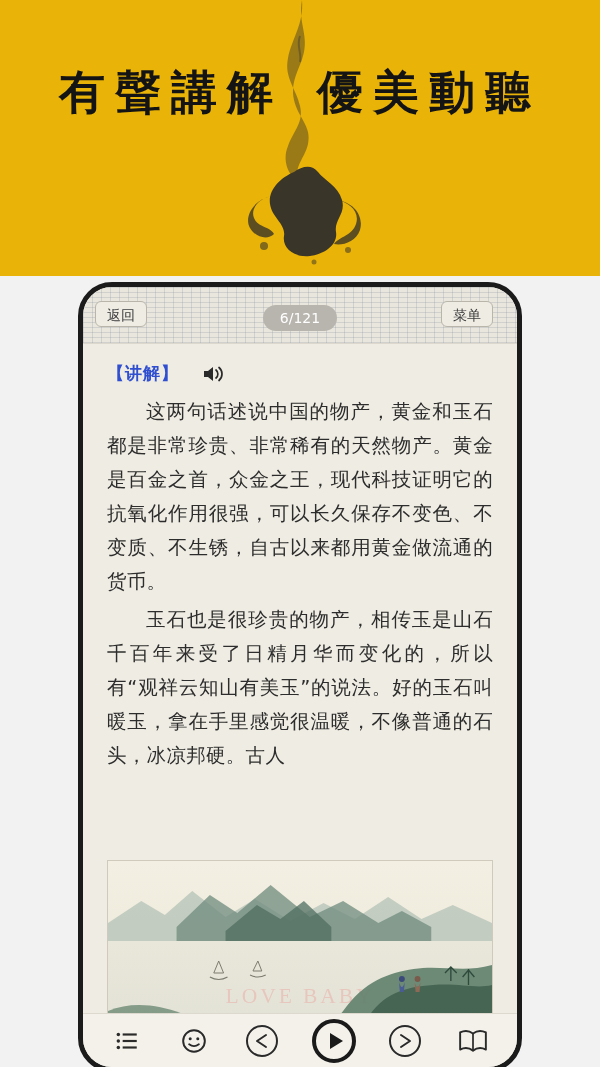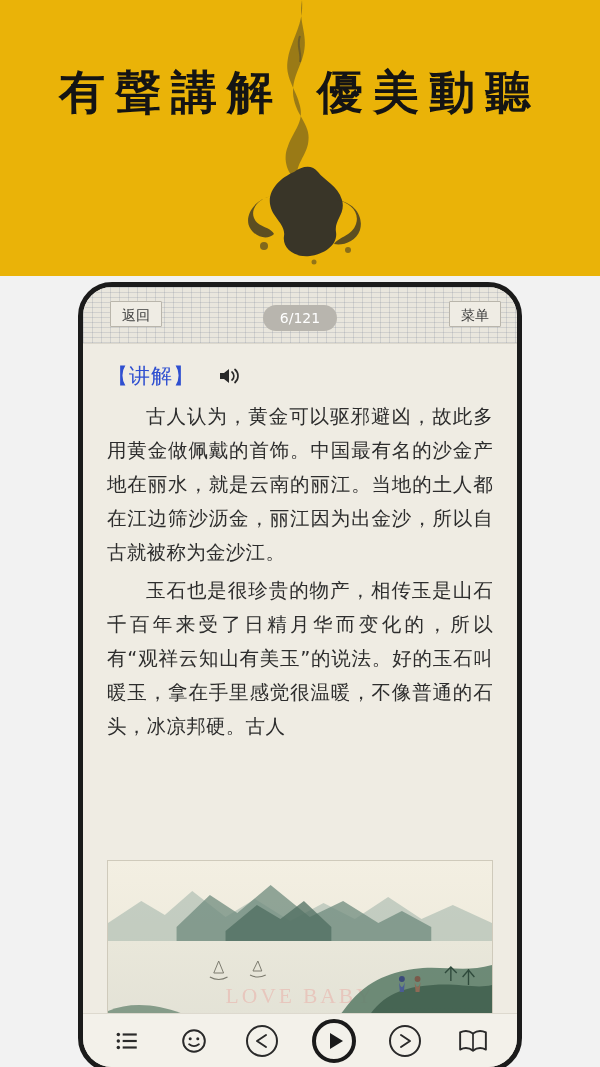--- a/index.html
+++ b/index.html
@@ -85,28 +85,27 @@
     position: absolute;
     top: 14px;
     min-width: 52px;
     height: 26px;
     line-height: 26px;
     text-align: center;
     font-size: 14px;
     color: #3b3b3b;
     background: #efece4;
     border: 1px solid #b9b5ab;
-    border-radius: 1px;
+    border-radius: 6px;
     padding: 0 6px;
     box-sizing: border-box;
     font-family: "DejaVu Sans", sans-serif;
-    margin-left: 15px;
   }
   .btn-back { left: 12px; }
-  .btn-menu { right: 16px; }
+  .btn-menu { right: 24px; }
   .page-indicator {
     position: absolute;
     left: 50%;
     transform: translateX(-50%);
     top: 18px;
     min-width: 74px;
     height: 26px;
     line-height: 26px;
     text-align: center;
     background: #b8b5ae;
@@ -126,23 +125,24 @@
     overflow: hidden;
   }
   .section-head {
     display: flex;
     align-items: center;
     gap: 22px;
     margin-bottom: 10px;
   }
   .section-title {
     color: #2f4fd0;
-    font-size: 21px;
+    font-size: 17px;
     font-family: "DejaVu Sans", sans-serif;
     letter-spacing: 1px;
+    font-weight: bold;
   }
   .speaker-icon {
     width: 24px;
     height: 22px;
     display: inline-block;
   }
   .para {
     font-family: "DejaVu Sans", sans-serif;
     font-size: 19.5px;
     line-height: 34px;
@@ -228,21 +228,21 @@
       <span class="section-title">【讲解】</span>
       <span class="speaker-icon">
         <svg viewBox="0 0 24 22" width="24" height="22">
           <path d="M3 8 H7 L12 4 V18 L7 14 H3 Z" fill="#2a2a2a"></path>
           <path d="M15 7 C17.5 9 17.5 13 15 15" stroke="#2a2a2a" stroke-width="1.7" fill="none" stroke-linecap="round"></path>
           <path d="M18 4.5 C22 8 22 14 18 17.5" stroke="#2a2a2a" stroke-width="1.7" fill="none" stroke-linecap="round"></path>
         </svg>
       </span>
     </div>
 
-    <p class="para">古人认为，黄金可以驱邪避凶，故此多用黄金做佩戴的首饰。中国最有名的沙金产地在丽水，就是云南的丽江。当地的土人都在江边筛沙沥金，丽江因为出金沙，所以自古就被称为金沙江。</p>
+    <p class="para">这两句话述说中国的物产，黄金和玉石都是非常珍贵、非常稀有的天然物产。黄金是百金之首，众金之王，现代科技证明它的抗氧化作用很强，可以长久保存不变色、不变质、不生锈，自古以来都用黄金做流通的货币。</p>
     <p class="para">玉石也是很珍贵的物产，相传玉是山石千百年来受了日精月华而变化的，所以有“观祥云知山有美玉”的说法。好的玉石叫暖玉，拿在手里感觉很温暖，不像普通的石头，冰凉邦硬。古人</p>
 
     <div class="illustration">
       <svg class="illu-svg" viewBox="0 0 392 162" preserveAspectRatio="none">
         <defs>
           <linearGradient id="sky" x1="0" y1="0" x2="0" y2="1">
             <stop offset="0%" stop-color="#f3efe2"></stop>
             <stop offset="100%" stop-color="#eae7d8"></stop>
           </linearGradient>
           <linearGradient id="water" x1="0" y1="0" x2="0" y2="1">

